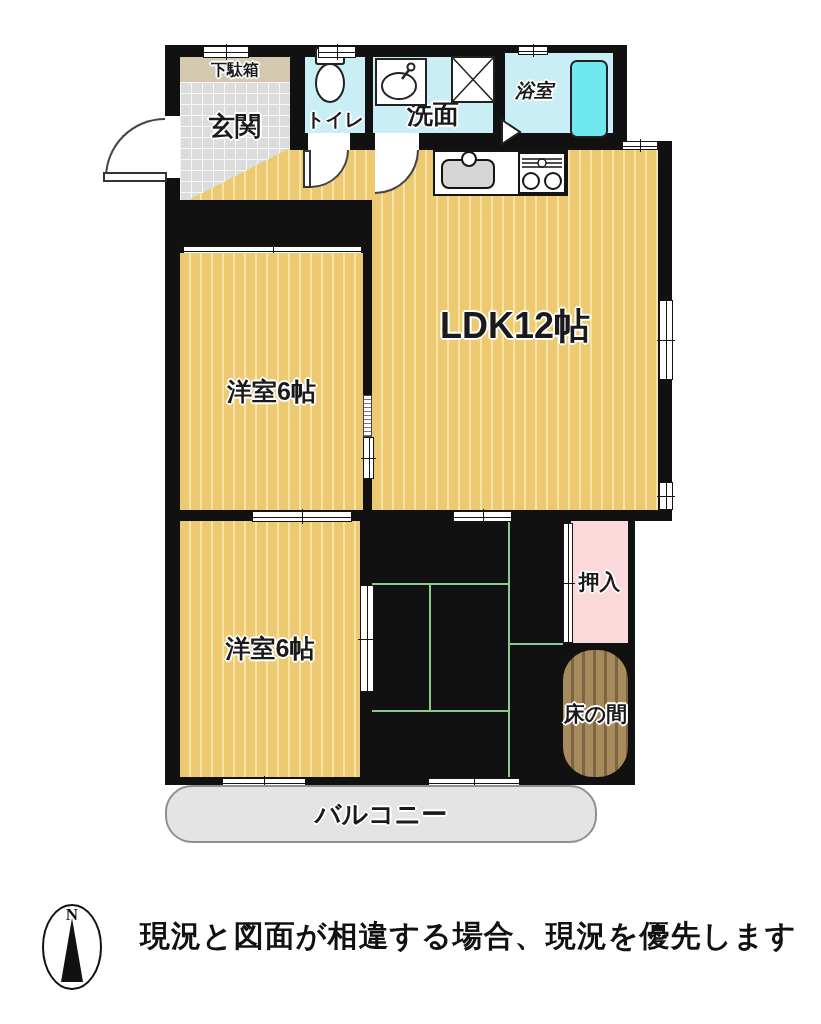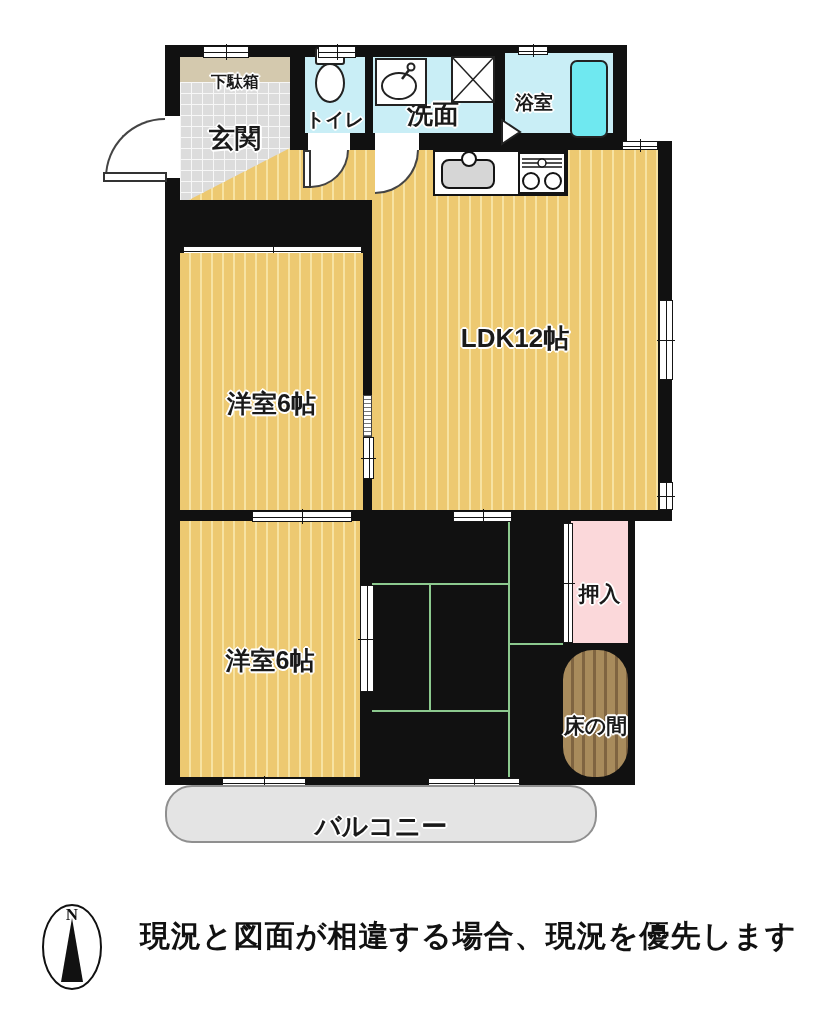--- a/index.html
+++ b/index.html
@@ -15,21 +15,21 @@
         background-size:11px 11px;}
   .water{background:var(--water,#c9eef6);}
   .pinkroom{background:var(--pink,#fbd8da);}
   .tatami{background:var(--tatami,#c9f2c5);}
   .tokonoma-fill{background:repeating-linear-gradient(90deg,var(--tokonoma,#a88b5c) 0 8px,var(--tokonoma-stripe,#7f6441) 8px 11px);border-radius:30px;}
   .shoes{background:var(--shoe-cabinet,#d4c9ae);}
   .balcony-fill{background:var(--balcony,#e4e4e4);border:2px solid #8f8f8f;}
   .tatami-line{position:absolute;background:var(--tatami-line,#8cc98e);}
   
   .lbl{position:absolute;font-weight:bold;color:#1a1a1a;white-space:nowrap;line-height:1.1;
-       text-shadow:-2px 0 #fff,2px 0 #fff,0 -2px #fff,0 2px #fff,-1px -1px #fff,1px 1px #fff,-1px 1px #fff,1px -1px #fff;margin-top:12px;}
+       text-shadow:-2px 0 #fff,2px 0 #fff,0 -2px #fff,0 2px #fff,-1px -1px #fff,1px 1px #fff,-1px 1px #fff,1px -1px #fff;}
   .lbl-c{left:50%;top:50%;transform:translate(-50%,-50%);}
   .lbl-cx{left:50%;transform:translateX(-50%);}
   
   .win-h{position:absolute;background:#fff;border:1px solid #151515;}
   .win-h::after{content:"";position:absolute;left:0;right:0;top:50%;height:1px;background:#151515;}
   .win-h::before{content:"";position:absolute;left:50%;top:-3px;bottom:-3px;width:1px;background:#151515;}
   .win-v{position:absolute;background:#fff;border:1px solid #151515;}
   .win-v::after{content:"";position:absolute;top:0;bottom:0;left:50%;width:1px;background:#151515;}
   .win-v::before{content:"";position:absolute;top:50%;left:-3px;right:-3px;height:1px;background:#151515;}
   .gap{position:absolute;background:#fff;}
@@ -82,27 +82,27 @@
     <ellipse cx="24" cy="28" rx="17" ry="13" fill="#fff" stroke="#222" stroke-width="2"></ellipse>
     <circle cx="36" cy="9" r="3.5" fill="#fff" stroke="#222" stroke-width="2"></circle>
     <line x1="34" y1="12" x2="27" y2="21" stroke="#222" stroke-width="2.5"></line>
   </svg>
   <svg class="abs" style="left:451px;top:56px;" width="44" height="47" viewBox="0 0 44 47">
     <rect x="1" y="1" width="42" height="45" fill="#fff" stroke="#222" stroke-width="2"></rect>
     <line x1="1" y1="1" x2="43" y2="46" stroke="#222" stroke-width="1.5"></line>
     <line x1="43" y1="1" x2="1" y2="46" stroke="#222" stroke-width="1.5"></line>
   </svg>
 
-  <div class="room water" style="left:505px;top:53px;width:108px;height:80px;">
+  <div class="room water" style="left:505px;top:53px;width:108px;height:80px;font-style:italic;">
     <span class="lbl" style="left:10px;top:28px;font-size:19px;">浴室</span>
   </div>
   <div class="tub" style="left:570px;top:60px;width:38px;height:78px;"></div>
 
   <div class="room wood" style="left:372px;top:150px;width:286px;height:360px;">
-    <span class="lbl lbl-c" style="font-size:26px;top:49%;">LDK12帖</span>
+    <span class="lbl lbl-c" style="font-size:36px;top:49%;">LDK12帖</span>
   </div>
 
   <div class="counter" style="left:433px;top:150px;width:135px;height:46px;"></div>
   <div class="ksink" style="left:441px;top:159px;width:54px;height:30px;"></div>
   <div class="faucet" style="left:461px;top:151px;width:16px;height:16px;"></div>
   <svg class="abs" style="left:518px;top:152px;" width="48" height="42" viewBox="0 0 48 42">
     <rect x="1" y="1" width="46" height="40" fill="#fff" stroke="#141414" stroke-width="2"></rect>
     <line x1="4" y1="7" x2="44" y2="7" stroke="#141414" stroke-width="1.5"></line>
     <line x1="4" y1="11" x2="44" y2="11" stroke="#141414" stroke-width="1.5"></line>
     <line x1="4" y1="15" x2="44" y2="15" stroke="#141414" stroke-width="1.5"></line>

